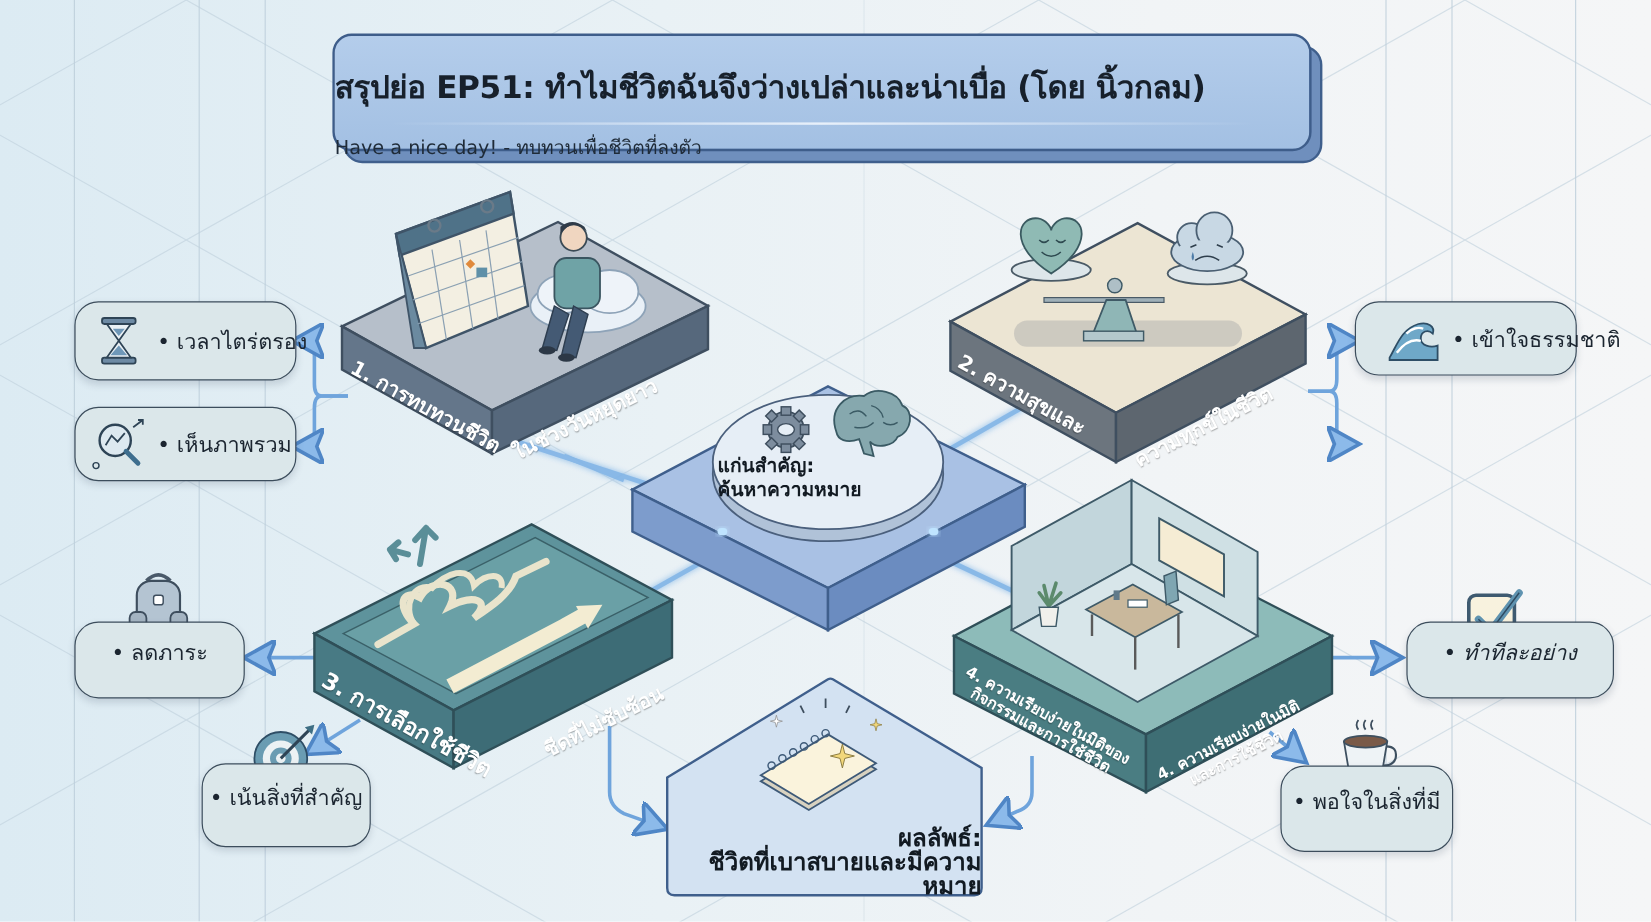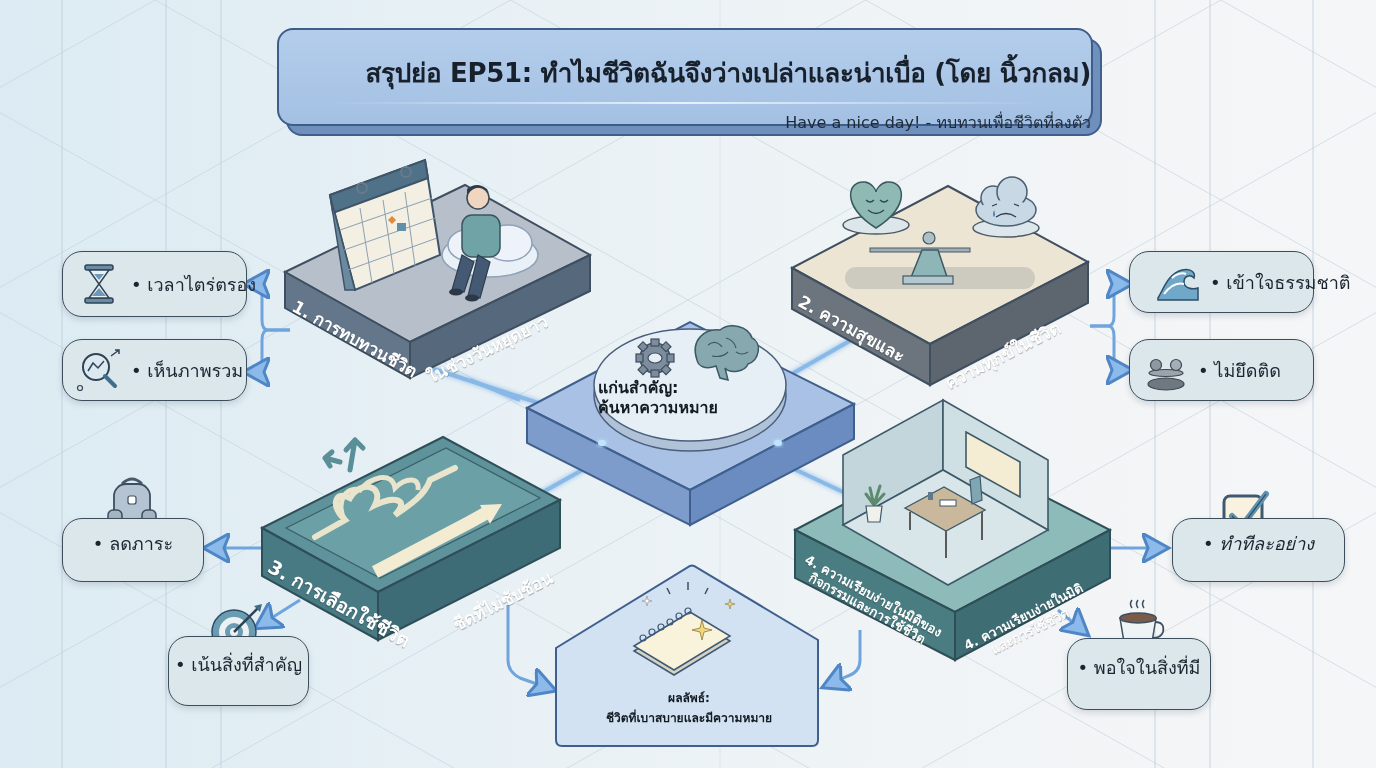--- a/index.html
+++ b/index.html
@@ -15,21 +15,21 @@
 
   
   .title-shadow {
     position: absolute; left: 286px; top: 38px; width: 816px; height: 98px;
     background: #6f8fbd; border-radius: 16px; border: 2px solid #3f5f8c;
   }
   .title-box {
     position: absolute; left: 277px; top: 28px; width: 816px; height: 98px;
     background: linear-gradient(180deg, #b4cdeb 0%, #a3c0e3 100%);
     border: 2px solid #3e5d8a; border-radius: 16px;
-    text-align: right;
+    text-align: left;
   }
   .title-main {
     margin-top: 22px; font-size: 26px; font-weight: bold; color: #17202b;
     letter-spacing: -0.3px;
   }
   .title-divider {
     width: 720px; height: 2px; margin: 9px auto 0;
     background: linear-gradient(90deg, rgba(255,255,255,0), #e8f0fa, rgba(255,255,255,0));
   }
   .title-sub { margin-top: 6px; font-size: 16px; color: #1f2b38; }
@@ -53,22 +53,22 @@
   }
 
   
   .hub-text {
     position: absolute; left: 598px; top: 378px; width: 180px; text-align: left;
     font-size: 16px; font-weight: bold; color: #121a22; line-height: 20px;
   }
 
   
   .result-text {
-    position: absolute; left: 560px; top: 688px; width: 258px; text-align: center;
-    font-size: 12px; font-weight: bold; color: #121a22; line-height: 20px;
+    position: absolute; left: 560px; top: 688px; width: 258px; text-align: right;
+    font-size: 20px; font-weight: bold; color: #121a22; line-height: 20px;
   }
 </style>
 </head>
 <body>
 
 <div id="stage">
 
   <svg class="bg-svg" width="1376" height="768">
     <g stroke="#b9cbd8" stroke-width="1" opacity="0.75">
       <line x1="62" y1="0" x2="62" y2="768"></line>
@@ -325,29 +325,20 @@
   </div>
 
   <div class="card" style="left:1129px; top:251px; width:185px; height:62px;padding-left:12px;">
     <svg class="ico" viewBox="0 0 48 48">
       <path d="M4,40 C10,30 14,16 28,12 C36,10 42,14 40,20 C36,16 30,18 30,24 C30,30 38,32 44,30 L44,42 L4,42 Z" fill="#6fa8c8" stroke="#2e4e66" stroke-width="1.5"></path>
       <path d="M10,36 C16,28 22,24 30,26" stroke="#ffffff" stroke-width="2" fill="none"></path>
       <path d="M18,20 C22,16 28,14 32,16" stroke="#ffffff" stroke-width="2" fill="none"></path>
     </svg>
     <span class="lbl">• เข้าใจธรรมชาติ</span>
   </div>
-  <div class="card" style="left:1129px; top:339px; width:185px; height:62px;">
-    <svg class="ico" viewBox="0 0 48 48">
-      <ellipse cx="24" cy="38" rx="18" ry="6" fill="#6f7880" stroke="#3e4650" stroke-width="1.2"></ellipse>
-      <ellipse cx="24" cy="27" rx="17" ry="3.5" fill="#9aa4ac" stroke="#3e4650" stroke-width="1.2"></ellipse>
-      <circle cx="14" cy="19" r="5.5" fill="#8e98a0" stroke="#3e4650" stroke-width="1.2"></circle>
-      <circle cx="34" cy="19" r="5.5" fill="#a4aeb6" stroke="#3e4650" stroke-width="1.2"></circle>
-    </svg>
-    <span class="lbl">• ไม่ยึดติด</span>
-  </div>
 
   <svg class="float-ico" style="left:100px; top:474px;" width="64" height="70" viewBox="0 0 64 70">
     <path d="M22,10 Q32,0 42,10" stroke="#4a5a6a" stroke-width="3" fill="none"></path>
     <rect x="14" y="10" width="36" height="52" rx="12" fill="#b4c4d2" stroke="#3e4e5e" stroke-width="1.8"></rect>
     <rect x="8" y="36" width="14" height="20" rx="5" fill="#a4b4c2" stroke="#3e4e5e" stroke-width="1.5"></rect>
     <rect x="42" y="36" width="14" height="20" rx="5" fill="#a4b4c2" stroke="#3e4e5e" stroke-width="1.5"></rect>
     <rect x="28" y="22" width="8" height="8" rx="2" fill="#ffffff" stroke="#3e4e5e" stroke-width="1.2"></rect>
   </svg>
   <div class="card center" style="left:62px; top:518px; width:142px; height:64px;">
     <span class="lbl">• ลดภาระ</span>

